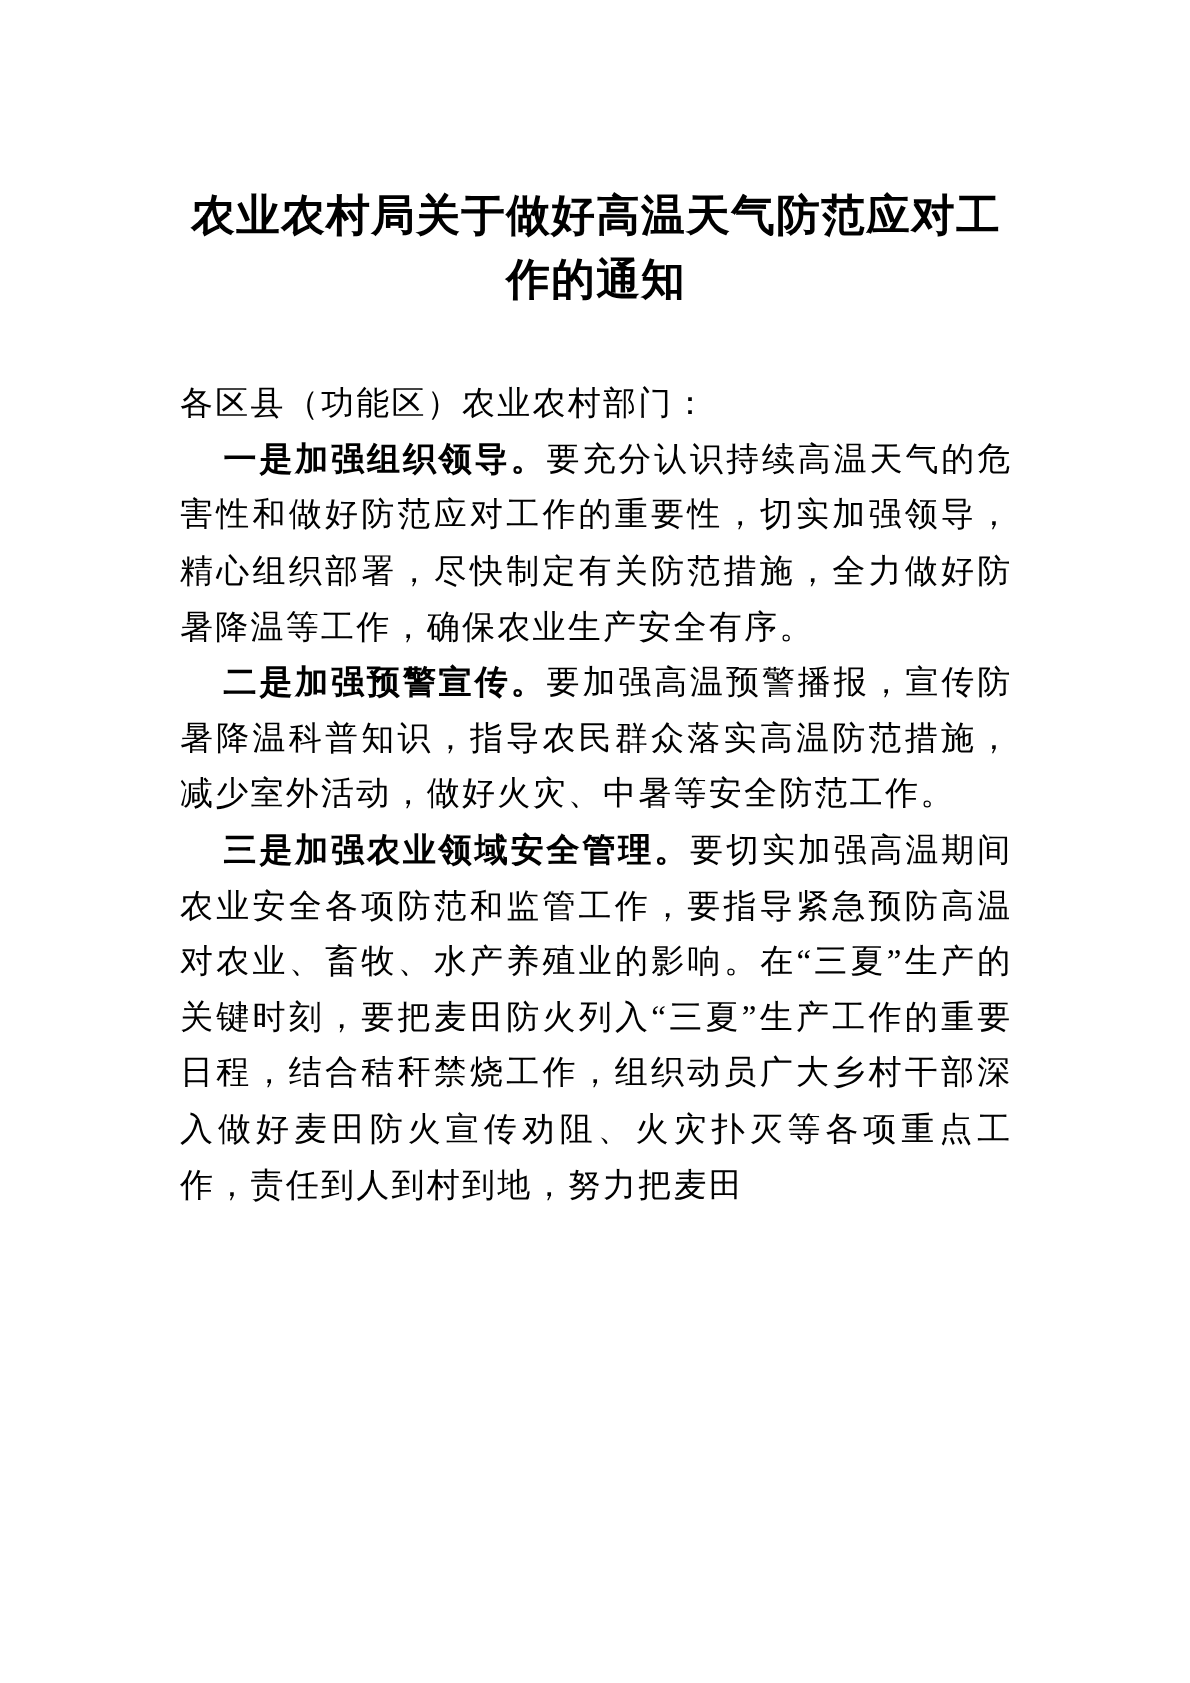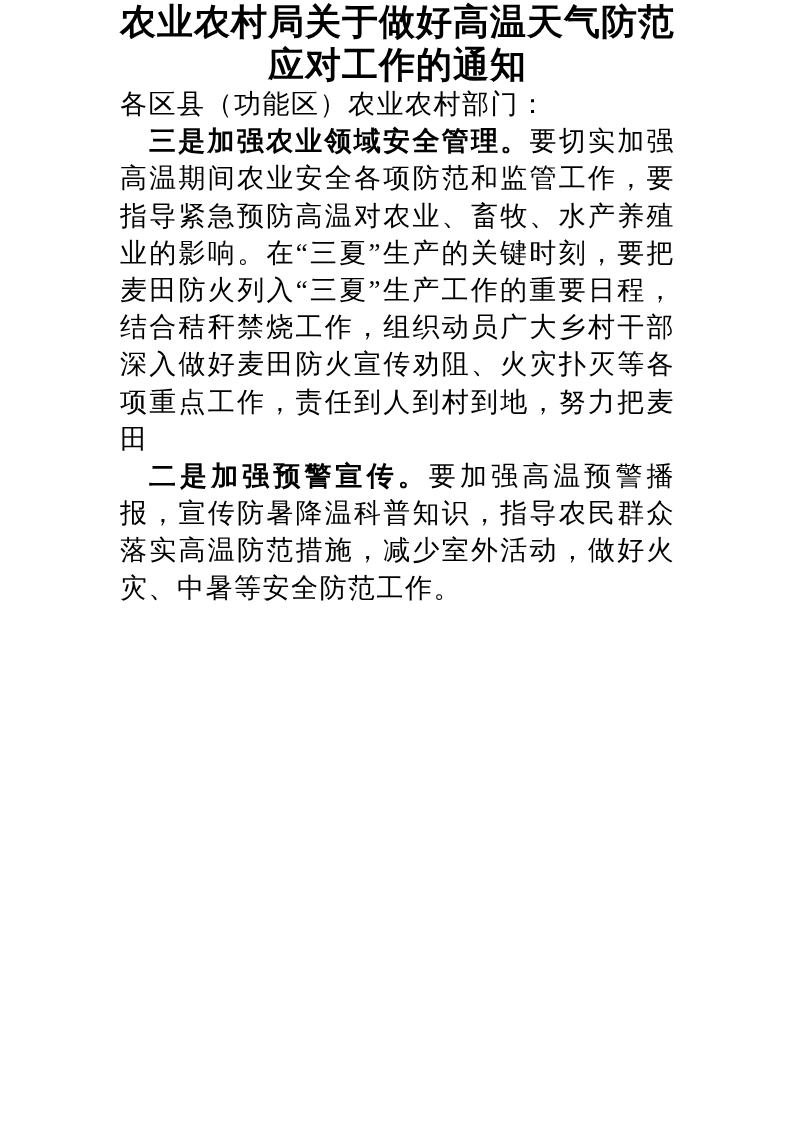--- a/index.html
+++ b/index.html
@@ -17,29 +17,31 @@
     font-family: "Liberation Serif", serif;
   }
   .doc {
     position: absolute;
     left: 120px;
     top: 0;
     width: 555px;
   }
   .doc-title {
     margin: 0;
-    font-size: 36px;
+    padding-top: 123px;
+    font-size: 29px;
     line-height: 43px;
     font-weight: bold;
     letter-spacing: 1px;
     text-align: center;
-    font-family: Liberation Sans, sans-serif;
+    font-family: Liberation Serif, serif;
   }
   .doc-body {
-    font-size: 27px;
+    margin-top: 41px;
+    font-size: 22px;
     line-height: 37.2px;
     letter-spacing: 1.5px;
   }
   .salutation {
     margin: 0;
   }
   .para {
     margin: 0;
     text-indent: 29px;
     text-align: justify;
@@ -56,20 +58,21 @@
 <div class="page">
   <div class="doc">
 
     <h1 class="doc-title">农业农村局关于做好高温天气防范应对工作的通知</h1>
 
     <div class="doc-body">
 
       <p class="salutation">各区县（功能区）农业农村部门：</p>
 
 
+      <p class="para"><span class="lead">一是加强组织领导。</span><span>要充分认识持续高温天气的危害性和做好防范应对工作的重要性，切实加强领导，精心组织部署，尽快制定有关防范措施，全力做好防暑降温等工作，确保农业生产安全有序。</span></p>
+
+      <p class="para"><span class="lead">二是加强预警宣传。</span><span>要加强高温预警播报，宣传防暑降温科普知识，指导农民群众落实高温防范措施，减少室外活动，做好火灾、中暑等安全防范工作。</span></p>
 
       <p class="para"><span class="lead">三是加强农业领域安全管理。</span><span>要切实加强高温期间农业安全各项防范和监管工作，要指导紧急预防高温对农业、畜牧、水产养殖业的影响。在“三夏”生产的关键时刻，要把麦田防火列入“三夏”生产工作的重要日程，结合秸秆禁烧工作，组织动员广大乡村干部深入做好麦田防火宣传劝阻、火灾扑灭等各项重点工作，责任到人到村到地，努力把麦田</span></p>
-
-      <p class="para"><span class="lead">二是加强预警宣传。</span><span>要加强高温预警播报，宣传防暑降温科普知识，指导农民群众落实高温防范措施，减少室外活动，做好火灾、中暑等安全防范工作。</span></p>
 
     </div>
   </div>
 </div>
 
 </body></html>

